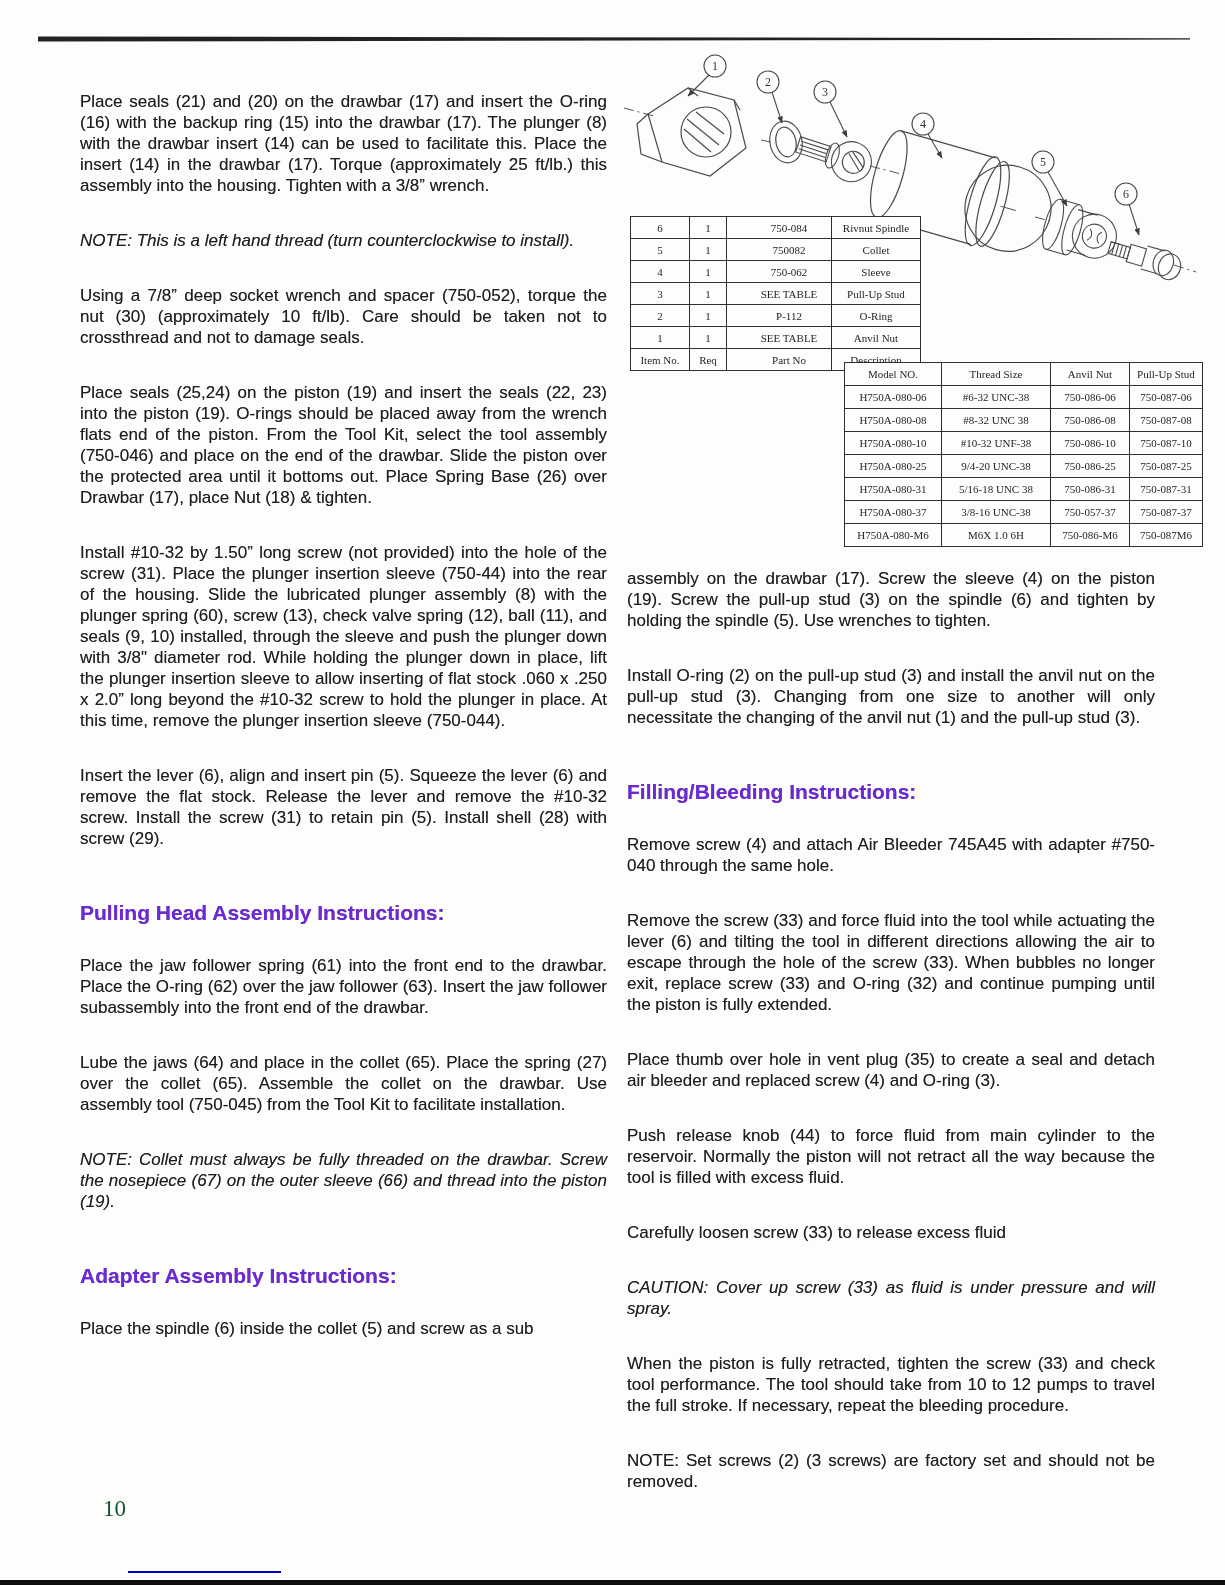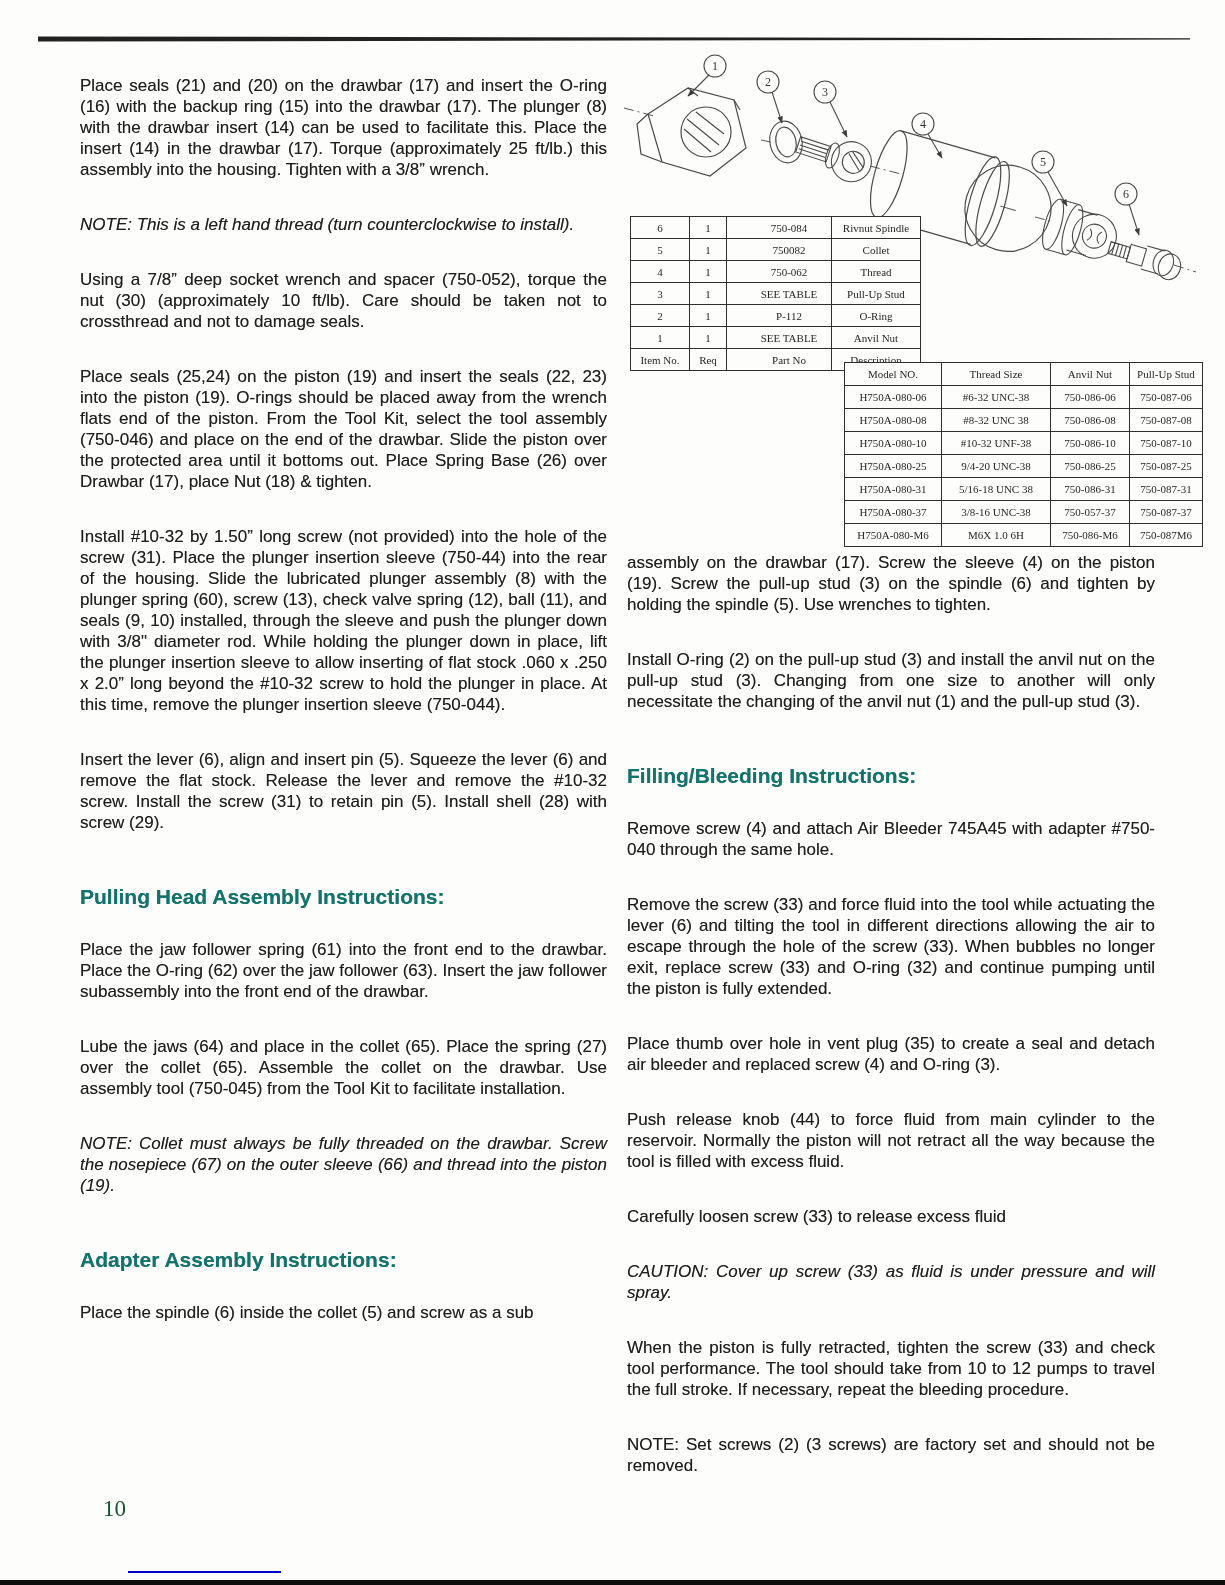--- a/index.html
+++ b/index.html
@@ -5,23 +5,23 @@
   html,body{margin:0;padding:0;background:#e8e8e8;}
   .page{position:relative;width:1225px;height:1585px;background:#fdfdfc;overflow:hidden;
         font-family:"Liberation Sans",sans-serif;color:#1e1e1e;margin:0 auto;}
   .top-rule{position:absolute;left:38px;top:36px;width:1152px;height:6px;background:#222;
         clip-path:polygon(0 8%,100% 38%,100% 60%,0 92%);}
   .col-left{position:absolute;left:80px;top:75px;width:527px;}
   .col-right-text{position:absolute;left:627px;top:552px;width:528px;}
   .para{font-size:17px;line-height:21px;text-align:justify;margin:0 0 34px 0;
         text-shadow:0 0 .4px rgba(30,30,30,.55);}
   .para.note{font-style:italic;}
-  .heading{font-size:21px;font-weight:bold;color:#0f766e;margin:52px 0 30px 0;
+  .heading{font-size:21px;font-weight:bold;color:#6d28d9;margin:52px 0 30px 0;
         text-shadow:0 0 .4px rgba(0,0,0,.5);}
-  .col-left > :first-child, .col-right-text > :first-child{margin-top:0;}
+  .col-left > :first-child, .col-right-text > :first-child{margin-top:16px;}
   
   .diagram{position:absolute;left:618px;top:46px;width:584px;height:276px;z-index:1;}
   
   table{border-collapse:collapse;font-family:"Liberation Serif",serif;color:#252525;
         background:#fdfdfc;position:absolute;z-index:2;}
   td{border:1.2px solid #2f2f2f;text-align:center;padding:2px 4px;white-space:nowrap;}
   .parts-table{left:630px;top:216px;font-size:11px;}
   .parts-table td{height:17px;}
   .parts-table td:nth-child(1){width:50px;}
   .parts-table td:nth-child(2){width:28px;}
@@ -156,21 +156,21 @@
         <tr>
           <td>5</td>
           <td>1</td>
           <td>750082</td>
           <td>Collet</td>
         </tr>
         <tr>
           <td>4</td>
           <td>1</td>
           <td>750-062</td>
-          <td>Thread</td>
+          <td>Sleeve</td>
         </tr>
         <tr>
           <td>3</td>
           <td>1</td>
           <td>SEE TABLE</td>
           <td>Pull-Up Stud</td>
         </tr>
         <tr>
           <td>2</td>
           <td>1</td>

